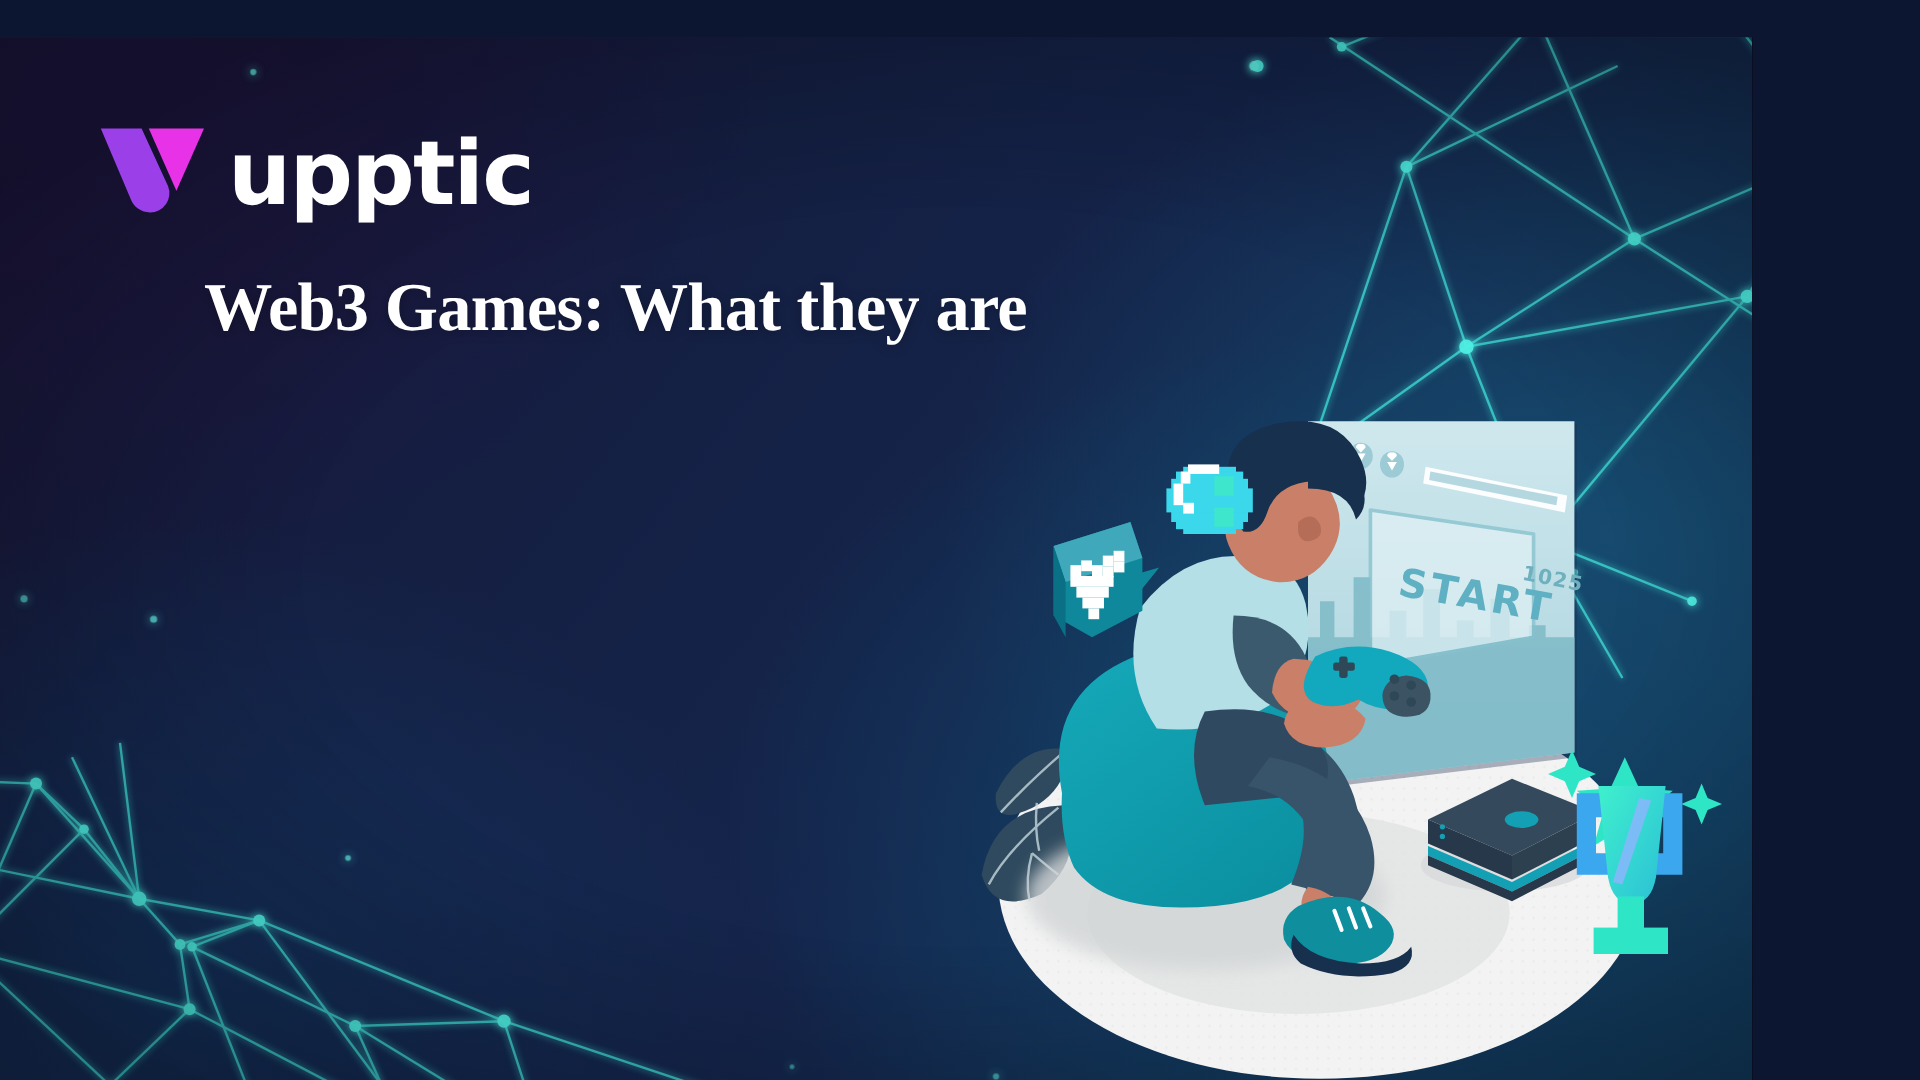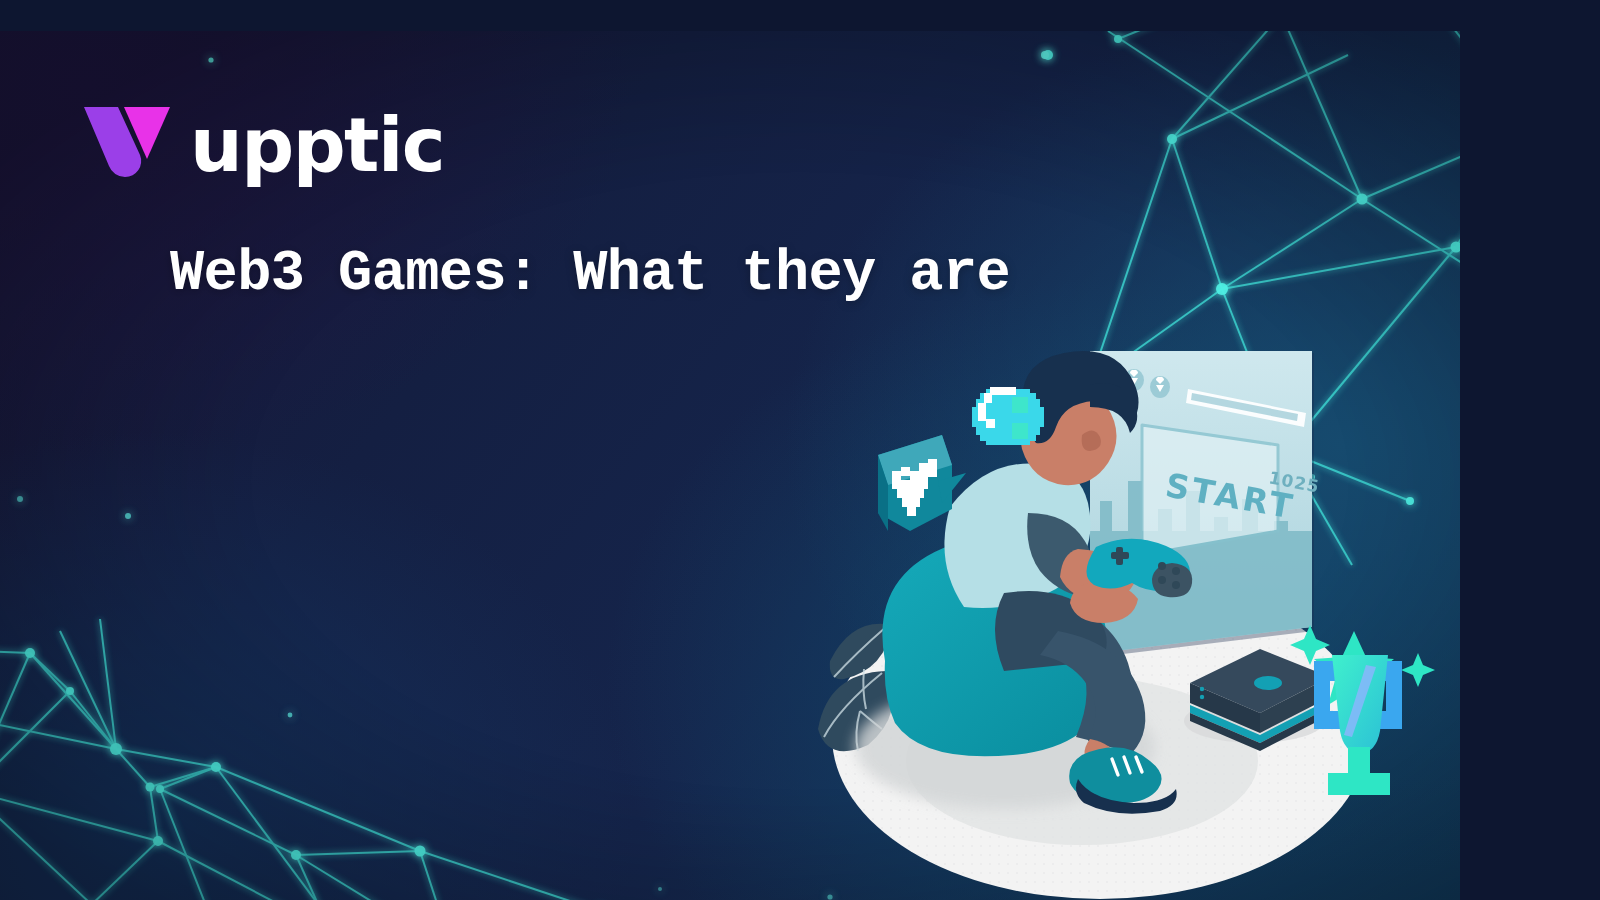--- a/index.html
+++ b/index.html
@@ -25,23 +25,23 @@
   .bg-svg { position:absolute; inset:0; width:1600px; height:900px; }
 
   
   #logo { position:absolute; left:78px; top:72px; display:flex; align-items:center; gap:16px; }
   #logo .mark { width:96px; height:86px; display:block; }
   #logo .wordmark { font-size:74px; font-weight:700; color:#ffffff; letter-spacing:-1.5px;
       line-height:.86; font-family:"DejaVu Sans", sans-serif; }
 
   
   #headline {
-    position:absolute; left:170px; top:206px; width:900px;
+    position:absolute; left:170px; top:189px; width:900px;
     color:#ffffff; font-size:57px; font-weight:700; line-height:1.31;
-    letter-spacing:-0.6px; font-family:Liberation Mono, monospace;
+    letter-spacing:-0.6px; font-family:Liberation Serif, serif;
     text-shadow:0 2px 10px rgba(0,0,0,.25);
   }
   #headline .l { display:block; }
 
   
   #illustration { position:absolute; left:790px; top:300px; width:680px; height:570px; }
   #illustration svg { width:680px; height:570px; display:block; overflow:visible; }
 </style>
 </head>
 <body>

